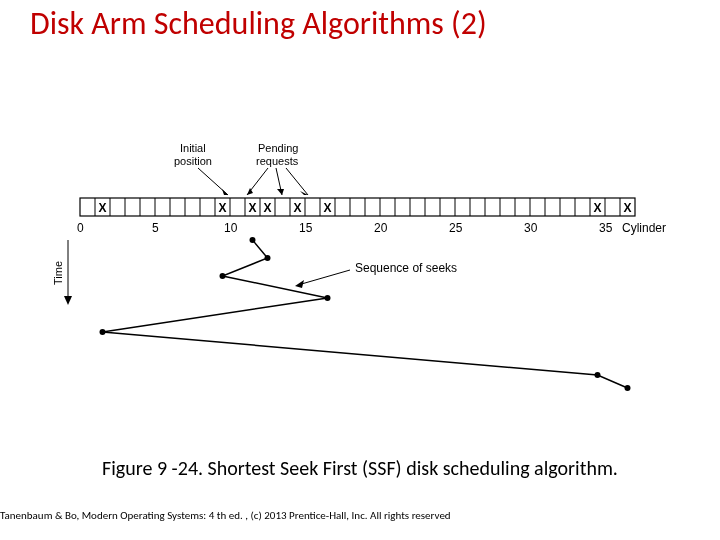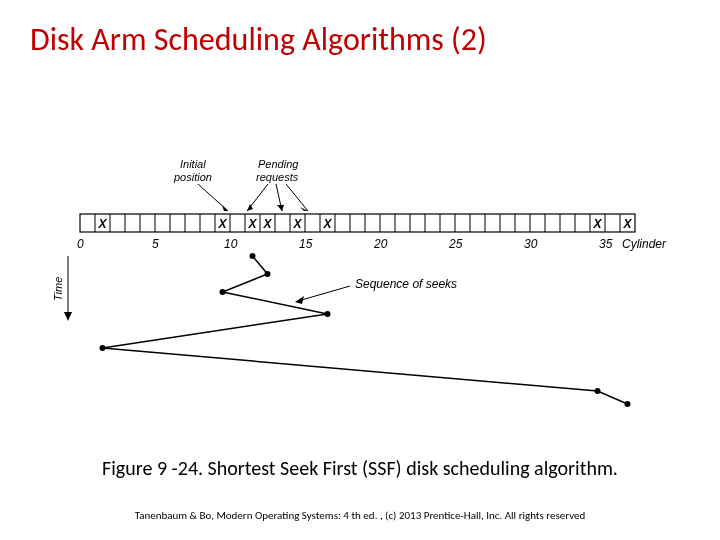--- a/index.html
+++ b/index.html
@@ -8,49 +8,48 @@
     width: 720px;
     height: 540px;
     font-family: Calibri, Arial, sans-serif;
     background: white;
     position: relative;
   }
   .title {
     color: #c00000;
     font-size: 32px;
     font-weight: normal;
-    padding: 20px 30px 10px 30px;
+    padding: 4px 30px 10px 30px;
   }
   .figure-area {
     position: absolute;
-    top: 156px;
+    top: 140px;
     left: 50px;
     width: 620px;
     height: 280px;
-    font-style: italic;
   }
   .figure-area svg {
     width: 100%;
     height: 100%;
   }
   .caption {
     position: absolute;
     bottom: 60px;
     left: 0;
     right: 0;
     text-align: center;
     font-size: 20px;
     color: #000;
   }
   .footer {
     position: absolute;
     bottom: 18px;
     left: 0;
     right: 0;
-    text-align: center;
+    text-align: left;
     font-size: 11px;
     color: #000;
   }
   .svg-text {
     font-family: Arial, sans-serif;
     font-size: 12px;
     fill: #000;
   }
   .svg-text-small {
     font-family: Arial, sans-serif;

